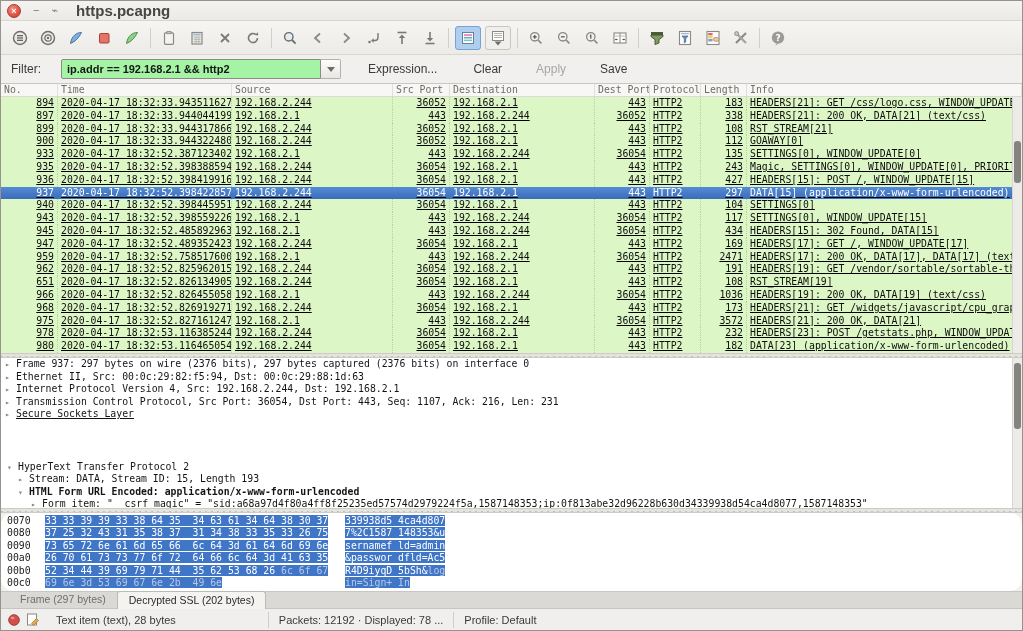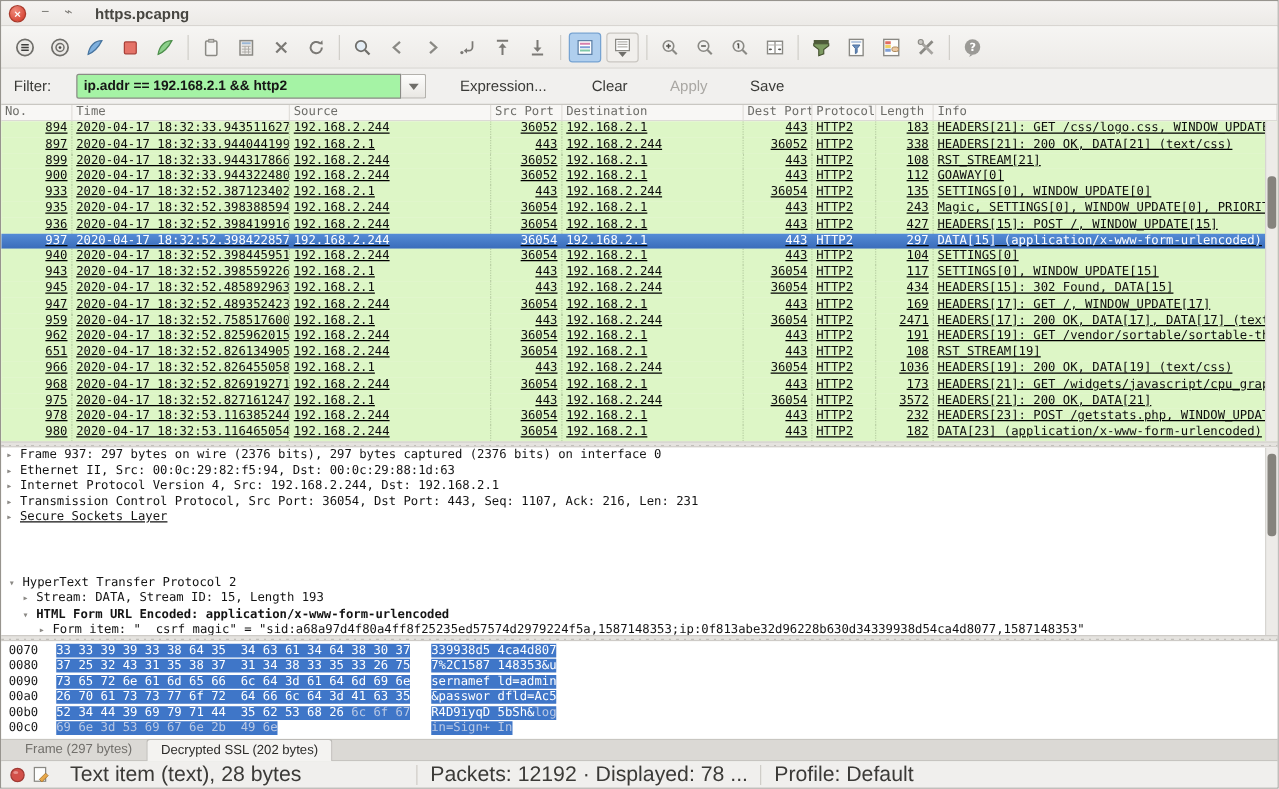--- a/index.html
+++ b/index.html
@@ -9,21 +9,21 @@
             background:#f1f0ee; display:flex; flex-direction:column; }
 
   
   .titlebar { height:20px; flex:0 0 20px; background:linear-gradient(#f5f3f1,#eceae7);
               border-bottom:1px solid #d8d5d1; display:flex; align-items:center; }
   .wbtn-close { width:14px; height:14px; margin-left:6px; border-radius:50%;
                 background:radial-gradient(circle at 35% 30%, #ef8c7d, #d94b3b 72%);
                 border:1px solid #a93a2c; color:#fff; font-size:9px; line-height:12px;
                 text-align:center; font-weight:bold; }
   .wbtn-glyph { color:#7b7974; font-size:11px; line-height:1; margin-left:12px; }
-  .win-title { margin-left:18px; font-size:12px; font-weight:bold; color:#474641; }
+  .win-title { margin-left:18px; font-size:15px; font-weight:bold; color:#474641; }
 
   
   .toolbar { height:34px; flex:0 0 34px; display:flex; align-items:center; padding:0 5px;
              background:linear-gradient(#f6f5f3,#edebe8); border-bottom:1px solid #d8d6d2; }
   .tbtn { width:28px; height:26px; display:flex; align-items:center; justify-content:center;
           border-radius:3px; flex:0 0 auto; }
   .tbtn.toggle { border:1px solid #c9c6c1; background:#f1efec; width:26px; height:24px; margin:0 2px;}
   .tbtn.active { background:#b0cfee; border:1px solid #76a3d2; }
   .tsep { width:1px; height:20px; background:#d1cfca; margin:0 4px; flex:0 0 1px; }
   .tbtn svg { display:block; }
@@ -73,39 +73,39 @@
   .details { height:150px; flex:0 0 150px; background:#fff; position:relative; overflow:hidden;
              font:9.8px "DejaVu Sans Mono",monospace; color:#131313; }
   .drow { height:12.5px; line-height:12.6px; white-space:pre; overflow:hidden; width:1013px; }
   .darrow { display:inline-block; width:11px; color:#8b8985; font-size:8px; }
   .drow.sel { background:linear-gradient(#548bd6,#3a6cba); color:#fff; }
   .drow.sel .darrow { color:#dce6f5; }
   .drow.bold { font-weight:bold; }
 
   
   .hexpane { height:78px; flex:0 0 78px; background:#fff; padding-top:2px; position:relative;
-             font:9.8px "DejaVu Sans Mono",monospace; overflow:hidden; }
+             font:9.8px "DejaVu Sans Mono",monospace; overflow:hidden;border-radius:12px; }
   .hxrow { height:12.4px; line-height:12.5px; white-space:pre; display:flex; }
   .hxoff { width:32px; margin-left:6px; color:#1a1a1a; flex:0 0 32px; }
   .hxbytes-wrap { width:286px; flex:0 0 286px; margin-left:6px; }
   .hl { background:#3f76c8; color:#fff; }
   .hl .dim, .hxascii .dim { color:#b9c8e4; }
   .hxascii { margin-left:14px; }
 
   
   .bytetabs { height:18px; flex:0 0 18px; background:#dbd9d5; border-top:1px solid #c8c6c1;
               border-bottom:1px solid #c6c4c0; display:flex; align-items:flex-end;
               padding-left:8px; font-size:10.5px; color:#716f6b; }
   .btab { padding:2px 11px 3px; }
   .btab.active { background:#f4f3f1; border:1px solid #bcbab6; border-bottom:none;
                  border-radius:3px 3px 0 0; color:#2c2b29; position:relative; top:1px; }
 
   
   .statusbar { height:24px; flex:1; background:#f0efed; display:flex; align-items:center;
-               font-size:17px; color:#3b3a37; padding:0 6px; }
+               font-size:11px; color:#3b3a37; padding:0 6px; }
   .ssep { width:1px; height:16px; background:#cfcdc8; margin:0 10px; }
   .st-field { margin-left:16px; }
   .st-sep1 { margin-left:92px; }
 </style>
 </head>
 <body>
 
 <div class="window">
 
   <div class="titlebar">

